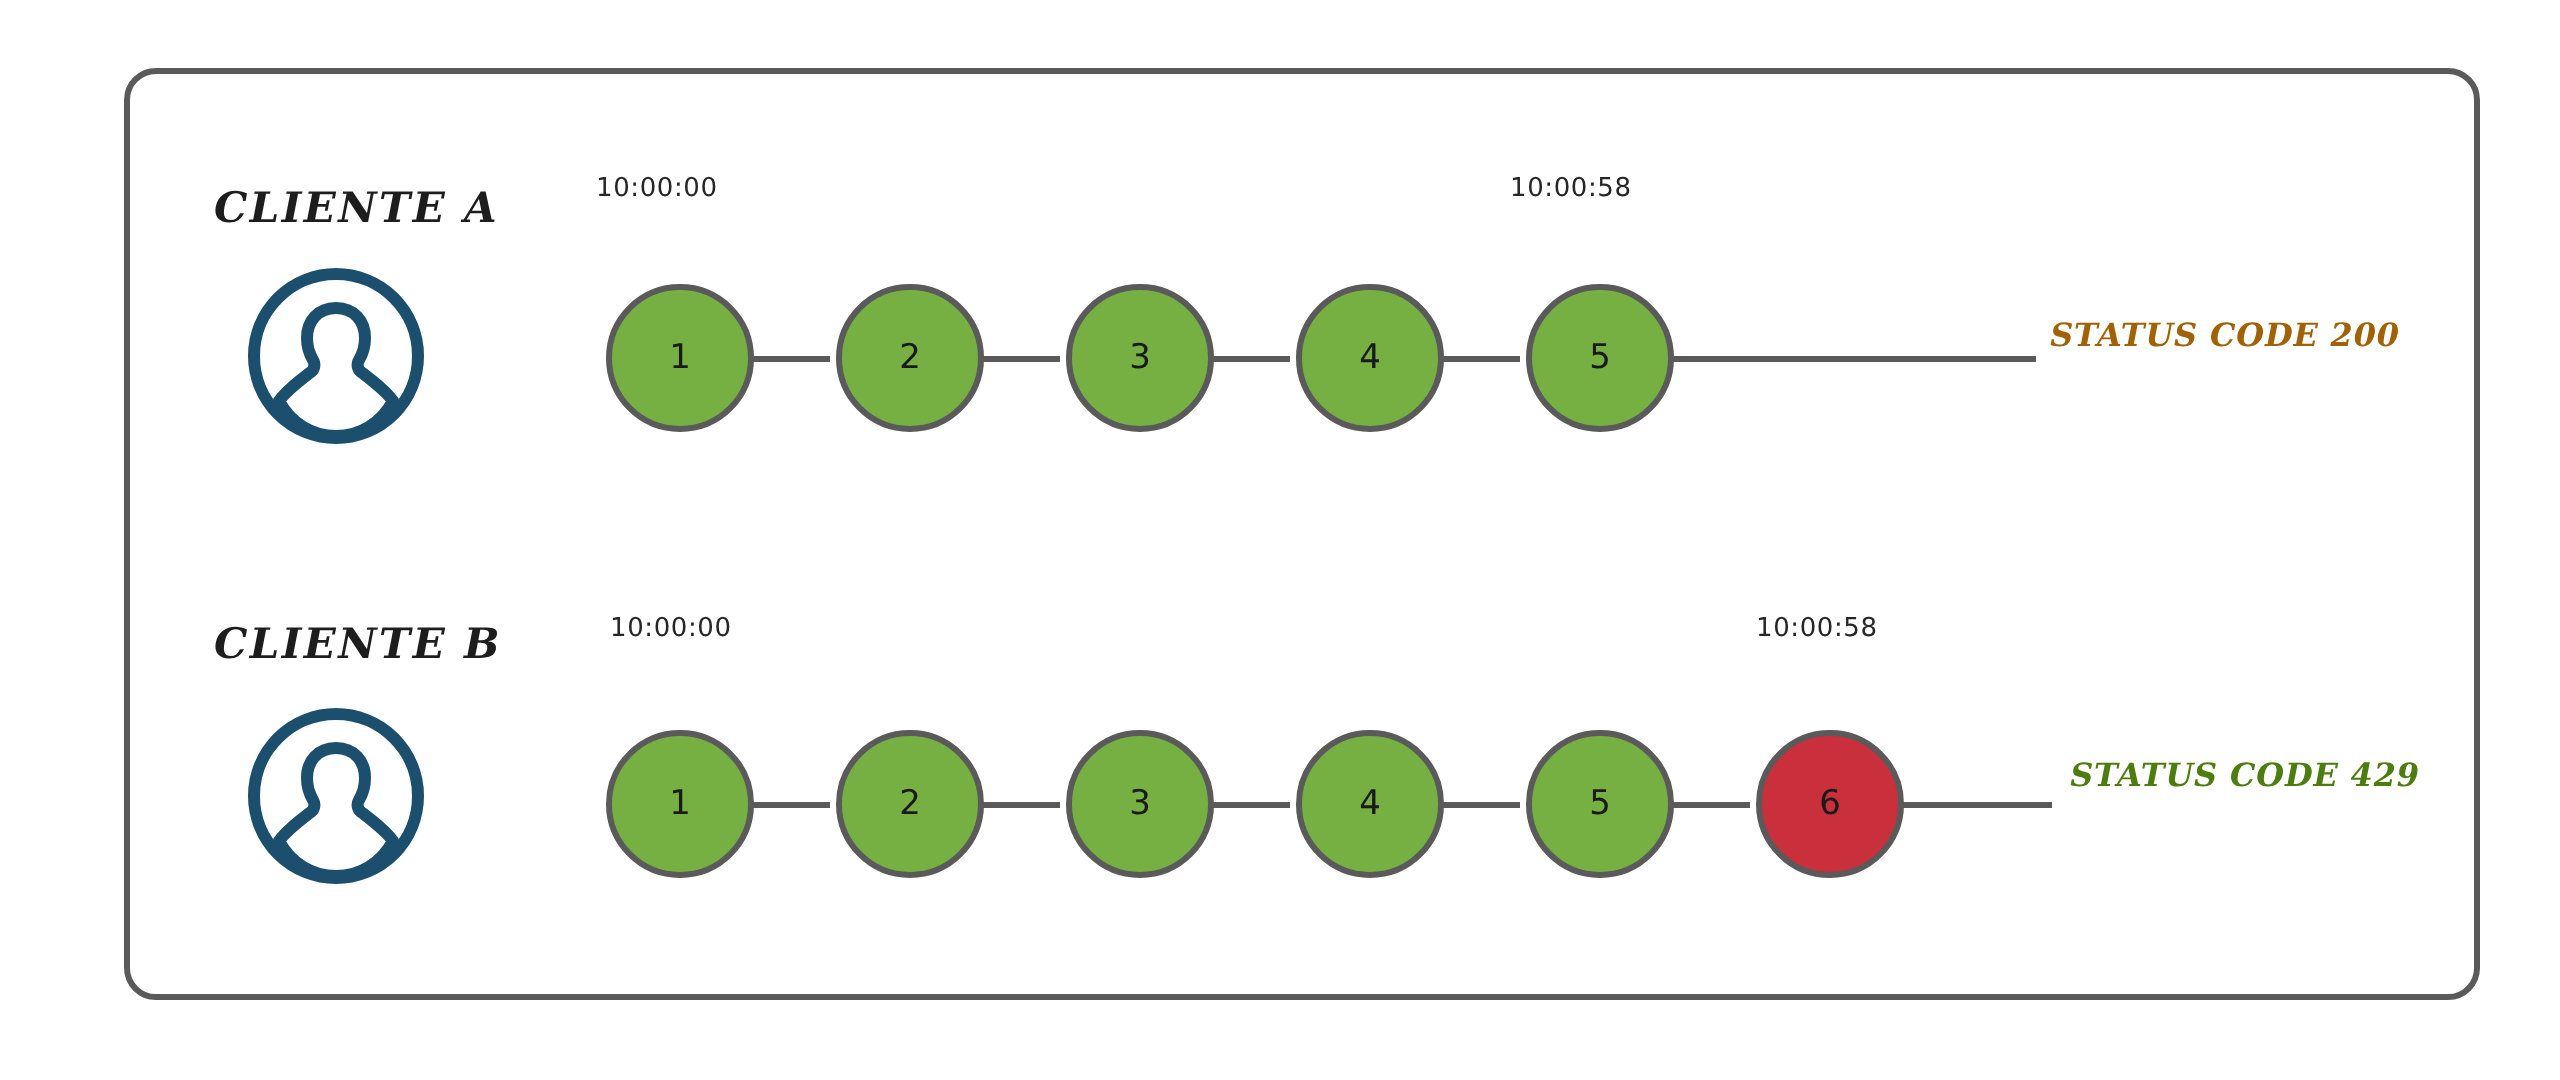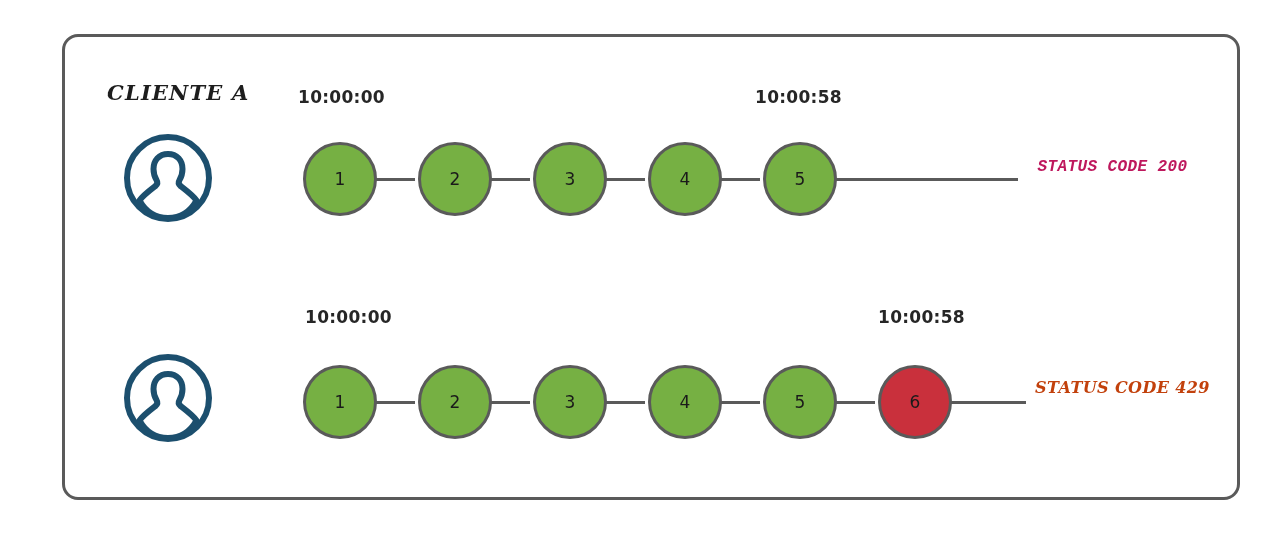--- a/index.html
+++ b/index.html
@@ -39,30 +39,31 @@
 
   
   .client-label {
     font-family: "DejaVu Serif", serif;
     font-style: italic;
     font-weight: 700;
     font-size: 21px;
     letter-spacing: 1.2px;
     color: #1d1d1d;
     white-space: nowrap;
+    margin-top: 11px;
   }
 
   
   .avatar { width: 92px; height: 92px; }
 
   
   .timestamp {
     font-family: "DejaVu Sans", sans-serif;
-    font-weight: 700;
-    font-size: 17px;
+    font-weight: 400;
+    font-size: 13px;
     color: #262626;
     letter-spacing: 0.3px;
     white-space: nowrap;
   }
 
   
   .chain { position: absolute; height: 80px; }
 
   .conn-line {
     position: absolute;
@@ -105,22 +106,22 @@
     position: absolute;
     text-align: center;
     font-family: "DejaVu Serif", serif;
     font-style: italic;
     font-weight: 700;
     letter-spacing: 0.4px;
     white-space: nowrap;
   }
   .status-block .line1 { font-size: 16px; display: block; }
   .status-block .line2 { font-size: 15px; display: block; margin-top: 1px; }
-  .status-ok   { color: #be185d; font-family: Liberation Mono, monospace; }
-  .status-fail { color: #c2410c; }
+  .status-ok   { color: #a16207; }
+  .status-fail { color: #4d7c0f; }
 </style>
 </head>
 <body>
 
 <div id="canvas">
 
   <div class="frame"></div>
 
   <div class="abs client-label" style="left:107px; top:80px;">CLIENTE A</div>
 
@@ -166,20 +167,21 @@
     </div>
     <div class="node ok" style="left:460px;">
       <span>5</span>
     </div>
   </div>
 
   <div class="status-block status-ok" style="left:1025px; top:158px; width:175px;">
     <span class="line1">STATUS CODE 200</span>
   </div>
 
+  <div class="abs client-label" style="left:107px; top:298px;">CLIENTE B</div>
 
   <div class="abs avatar" style="left:122px; top:352px;">
     <svg width="92" height="92" viewBox="0 0 92 92">
       <circle cx="46" cy="46" r="41" fill="none" stroke="#1c4f6e" stroke-width="6"></circle>
       <path d="M46 22 C 37 22 31.5 28.5 31.5 37 C 31.5 42 33 45.5 34.5 48
                C 35.8 50.2 35.2 52.5 33.5 54
                C 27 59 21 63.5 17.5 68.5
                C 23.5 79.5 34 86 46 86
                C 58 86 68.5 79.5 74.5 68.5
                C 71 63.5 65 59 58.5 54

